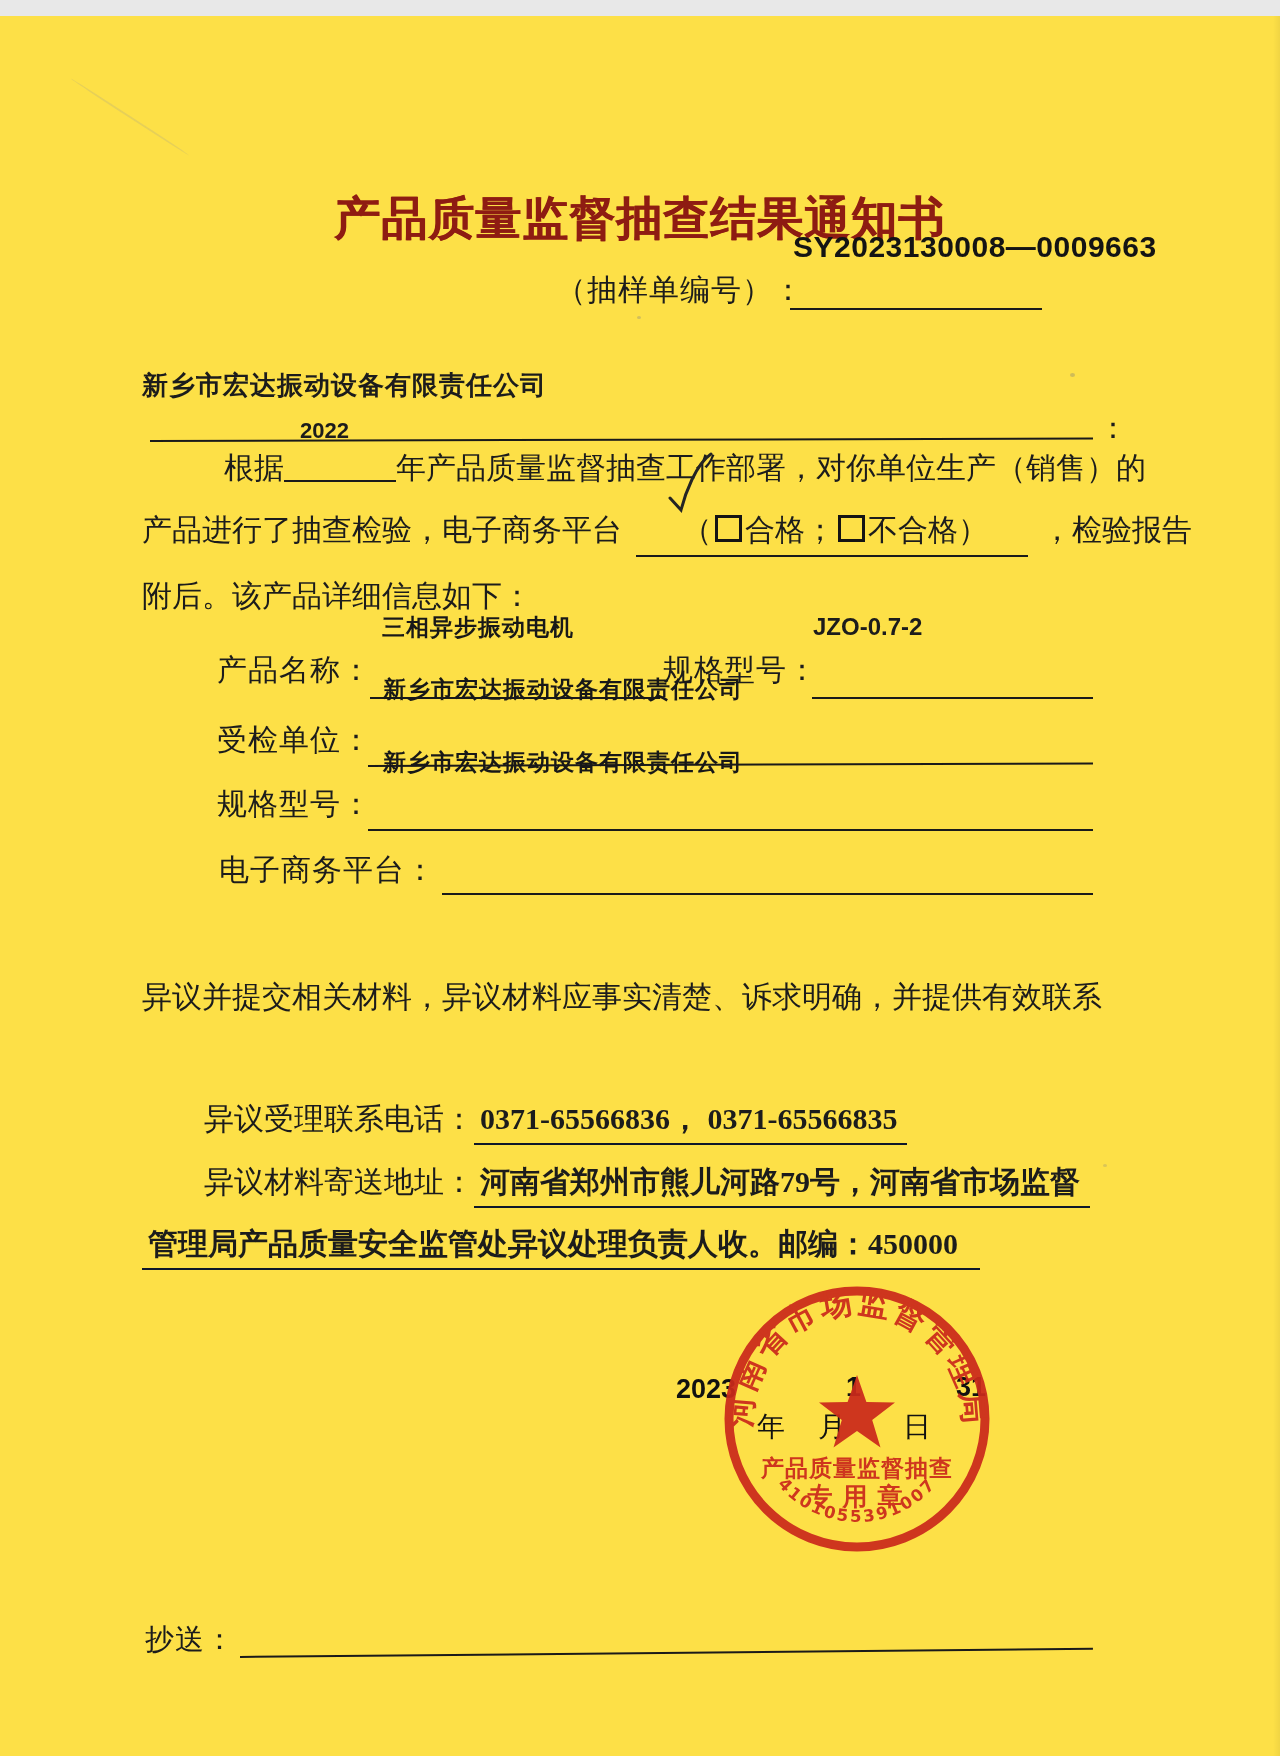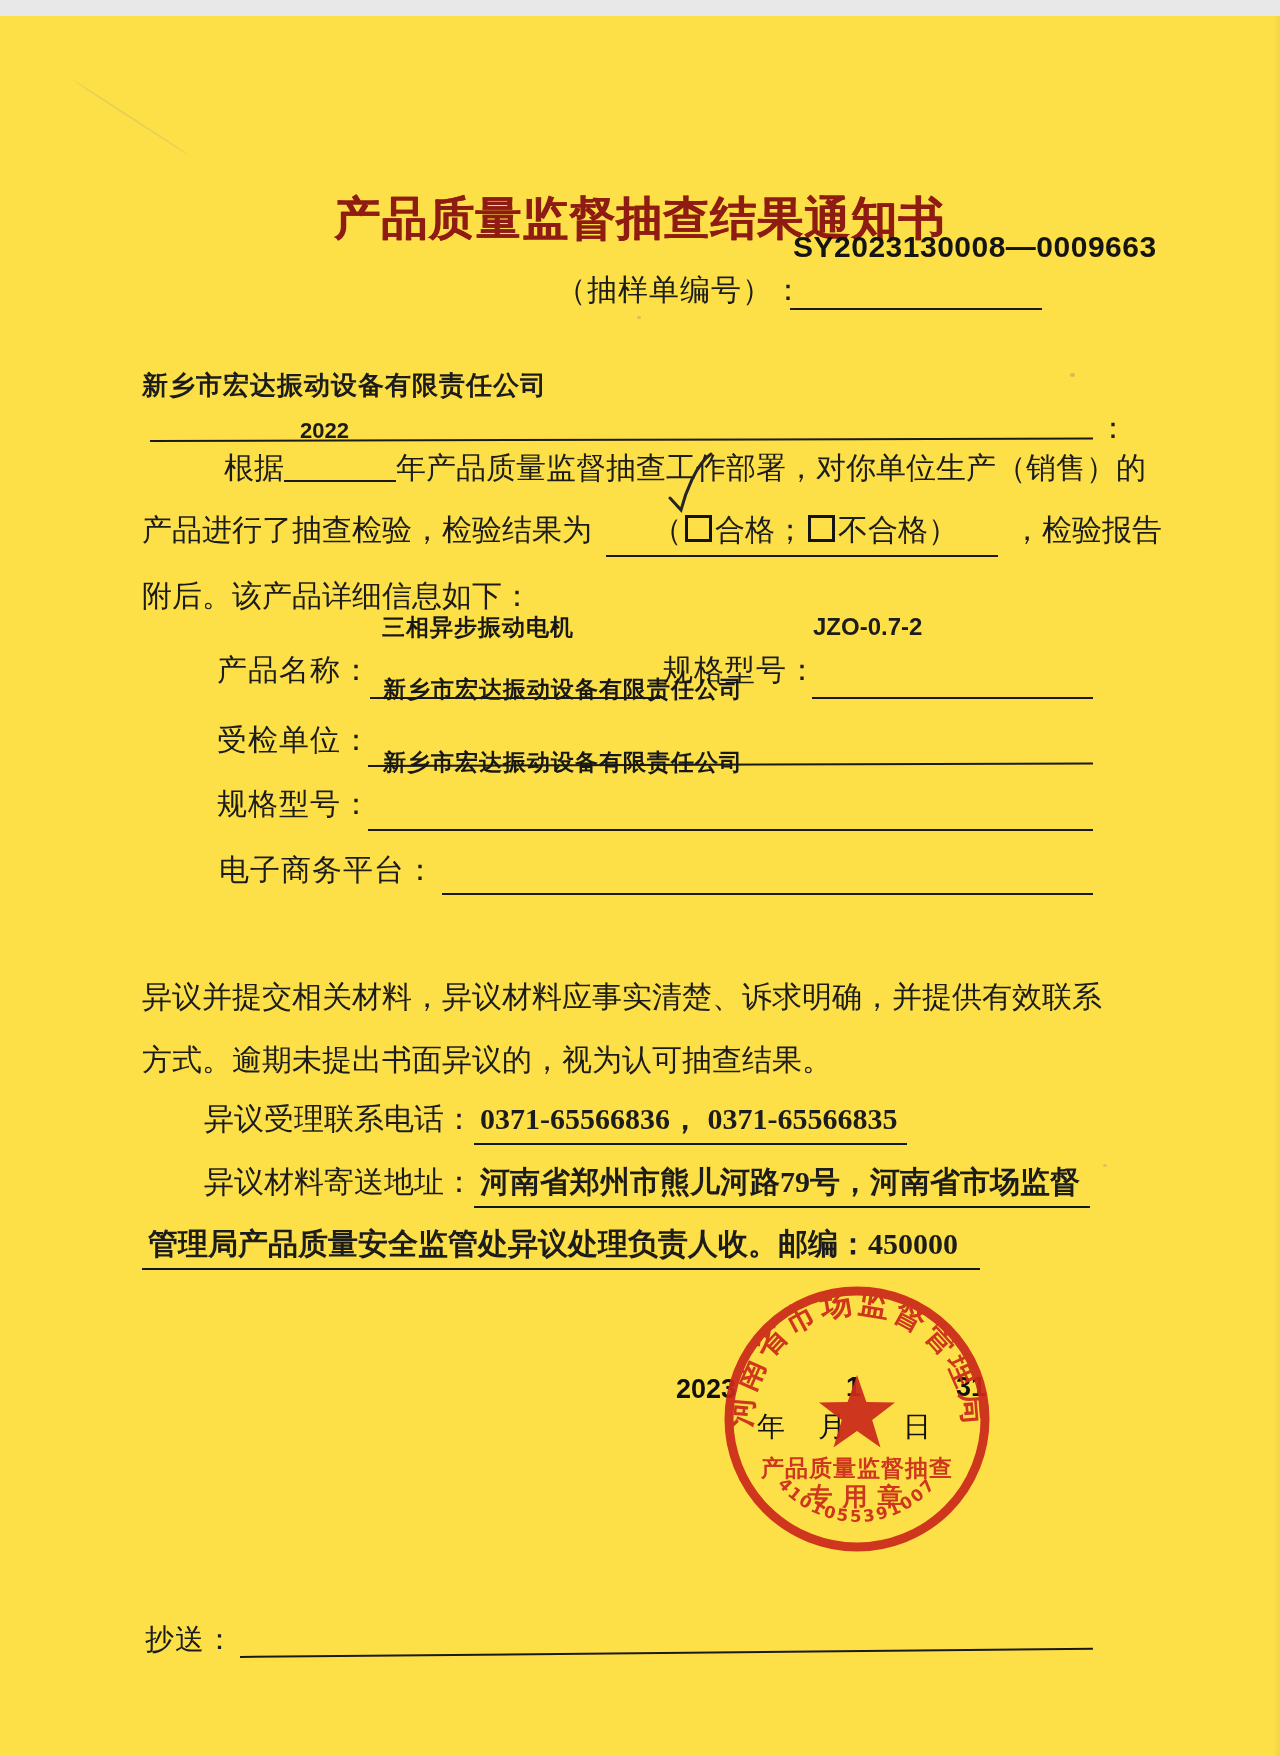--- a/index.html
+++ b/index.html
@@ -68,21 +68,21 @@
 
   <div class="abs serif body30" style="left:224px;top:432px;">
     <span>根据</span><span class="inline-blank" style="width:112px;"></span><span>年产品质量监督抽查工作部署，对你单位生产（销售）的</span>
   </div>
 
   <svg class="abs" style="left:668px;top:436px;" width="46" height="62" viewBox="0 0 46 62">
     <path d="M 2 46 L 13 58 C 17 42 28 12 43 2" fill="none" stroke="#242424" stroke-width="3" stroke-linecap="round"></path>
   </svg>
 
   <div class="abs serif body30" style="left:142px;top:494px;">
-    <span>产品进行了抽查检验，检验结果为</span><span class="result-blank"><span>（</span><span class="cbx"></span><span>合格；</span><span class="cbx"></span><span>不合格</span><span>）</span></span><span style="margin-left:14px;">，检验报告</span>
+    <span>产品进行了抽查检验，电子商务平台</span><span class="result-blank"><span>（</span><span class="cbx"></span><span>合格；</span><span class="cbx"></span><span>不合格</span><span>）</span></span><span style="margin-left:14px;">，检验报告</span>
   </div>
 
   <div class="abs serif body30" style="left:142px;top:560px;">附后。该产品详细信息如下：</div>
 
   <div class="abs sans fillval" style="left:382px;top:596px;">三相异步振动电机</div>
   <div class="abs sans" style="left:813px;top:597px;font-size:24px;font-weight:700;">JZO-0.7-2</div>
 
   <div class="abs serif label30" style="left:217px;top:634px;">产品名称：</div>
   <div class="uline" style="left:370px;top:651px;width:290px;height:30px;"></div>
   <div class="abs serif label30" style="left:663px;top:634px;">规格型号：</div>
@@ -95,21 +95,20 @@
 
   <div class="abs sans fillval" style="left:383px;top:731px;">新乡市宏达振动设备有限责任公司</div>
 
   <div class="abs serif label30" style="left:217px;top:768px;">规格型号：</div>
   <div class="uline" style="left:368px;top:783px;width:725px;height:30px;"></div>
 
   <div class="abs serif label30" style="left:219px;top:834px;">电子商务平台：</div>
   <div class="uline" style="left:442px;top:847px;width:651px;height:30px;"></div>
 
   <div class="abs serif body30" style="left:142px;top:961px;">异议并提交相关材料，异议材料应事实清楚、诉求明确，并提供有效联系</div>
-  <div class="abs serif body30" style="left:142px;top:1024px;">方式。逾期未提出书面异议的，视为认可抽查结果。</div>
 
   <div class="abs serif body30" style="left:204px;top:1083px;">
     <span>异议受理联系电话：</span><span class="ul-span" style="font-weight:700;">0371-65566836， 0371-65566835</span>
   </div>
 
   <div class="abs serif body30" style="left:204px;top:1146px;">
     <span>异议材料寄送地址：</span><span class="ul-span" style="font-weight:600;">河南省郑州市熊儿河路79号，河南省市场监督</span>
   </div>
   <div class="abs serif body30" style="left:142px;top:1208px;">
     <span class="ul-span" style="font-weight:600;padding-right:22px;">管理局产品质量安全监管处异议处理负责人收。邮编：450000</span>

